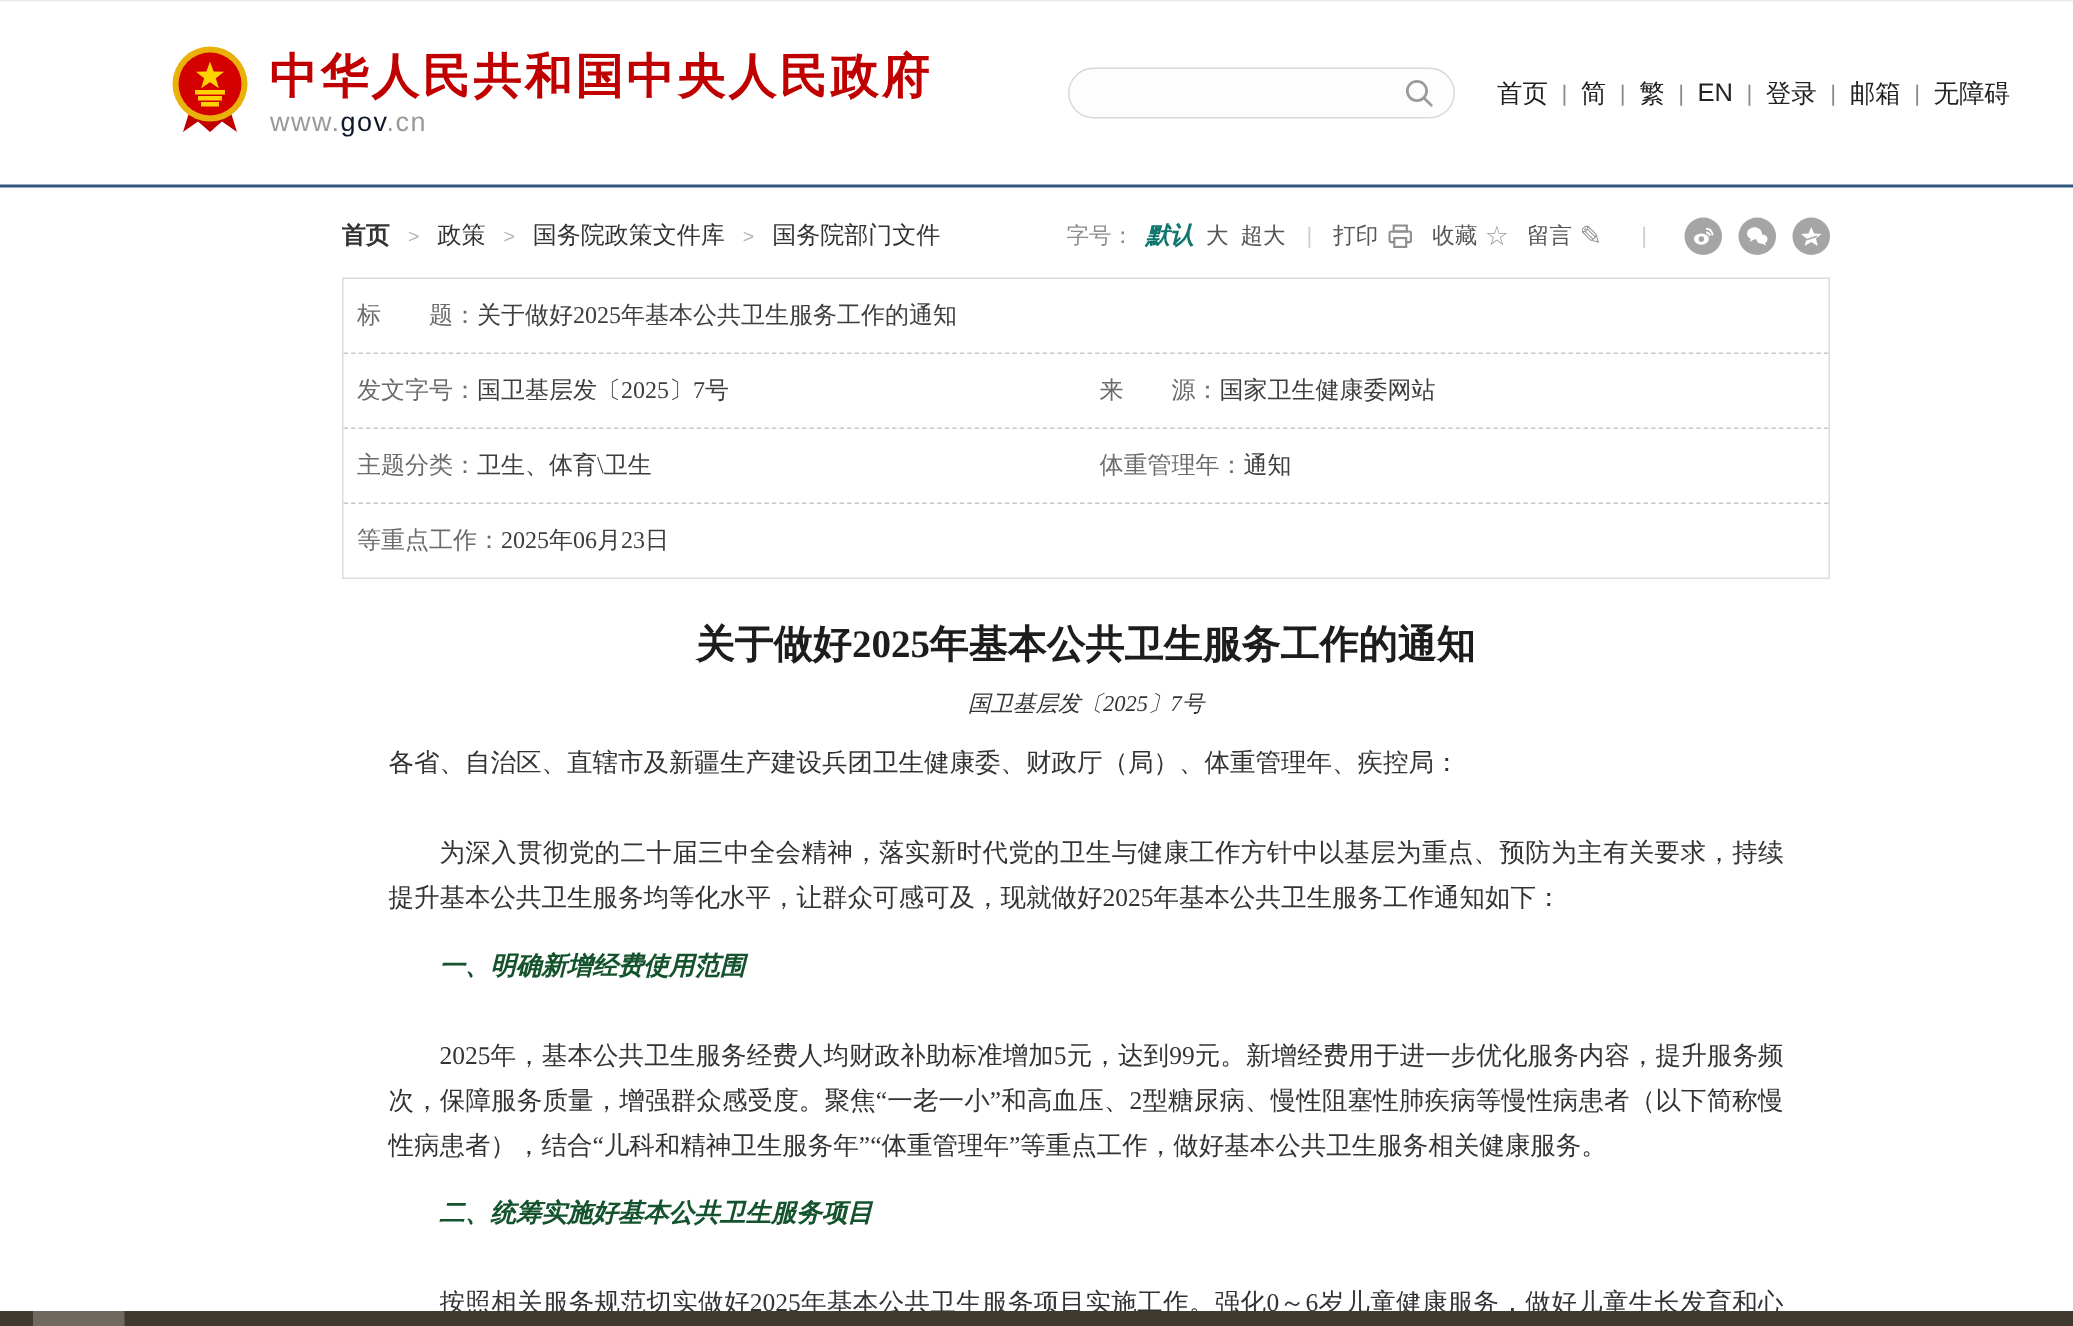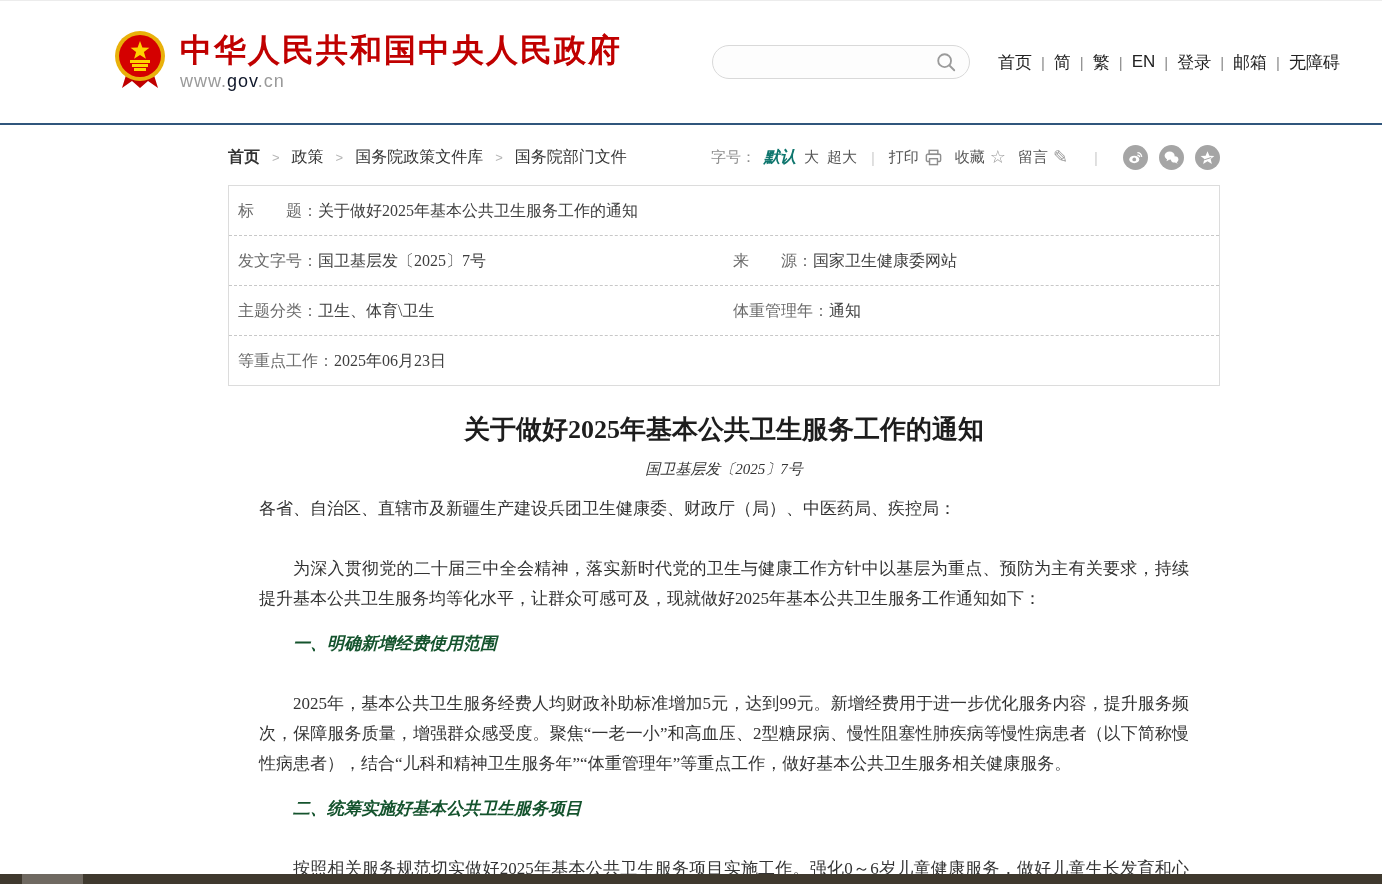--- a/index.html
+++ b/index.html
@@ -201,21 +201,21 @@
       <div class="meta-cell">
         <span class="meta-label"></span>
         <span class="meta-value"></span>
       </div>
     </div>
   </div>
 
   <div class="article">
     <div class="article-title">关于做好2025年基本公共卫生服务工作的通知</div>
     <div class="article-docnum">国卫基层发〔2025〕7号</div>
-    <p class="para">各省、自治区、直辖市及新疆生产建设兵团卫生健康委、财政厅（局）、中医药局、疾控局：</p>
+    <p class="para">各省、自治区、直辖市及新疆生产建设兵团卫生健康委、财政厅（局）、体重管理年、疾控局：</p>
     <p class="para indent">为深入贯彻党的二十届三中全会精神，落实新时代党的卫生与健康工作方针中以基层为重点、预防为主有关要求，持续提升基本公共卫生服务均等化水平，让群众可感可及，现就做好2025年基本公共卫生服务工作通知如下：</p>
     <p class="para heading">一、明确新增经费使用范围</p>
     <p class="para indent">2025年，基本公共卫生服务经费人均财政补助标准增加5元，达到99元。新增经费用于进一步优化服务内容，提升服务频次，保障服务质量，增强群众感受度。聚焦“一老一小”和高血压、2型糖尿病、慢性阻塞性肺疾病等慢性病患者（以下简称慢性病患者），结合“儿科和精神卫生服务年”“体重管理年”等重点工作，做好基本公共卫生服务相关健康服务。</p>
     <p class="para heading">二、统筹实施好基本公共卫生服务项目</p>
     <p class="para indent">按照相关服务规范切实做好2025年基本公共卫生服务项目实施工作。强化0～6岁儿童健康服务，做好儿童生长发育和心理行为发育评估，加强眼保健和科学喂养指导，预防儿童超重肥胖。结合基层便民惠民服务举措和基层数字化预防接种门诊建设，进一步加强适龄儿童免疫规划疫苗接种工作。规范开展严重精神障碍患者健康服务，加强随访评估和分类干预。发挥中医药在重点人群健康管理</p>
   </div>
 </div>
 
 <div class="hscrollbar">
   <div class="hscroll-thumb"></div>

